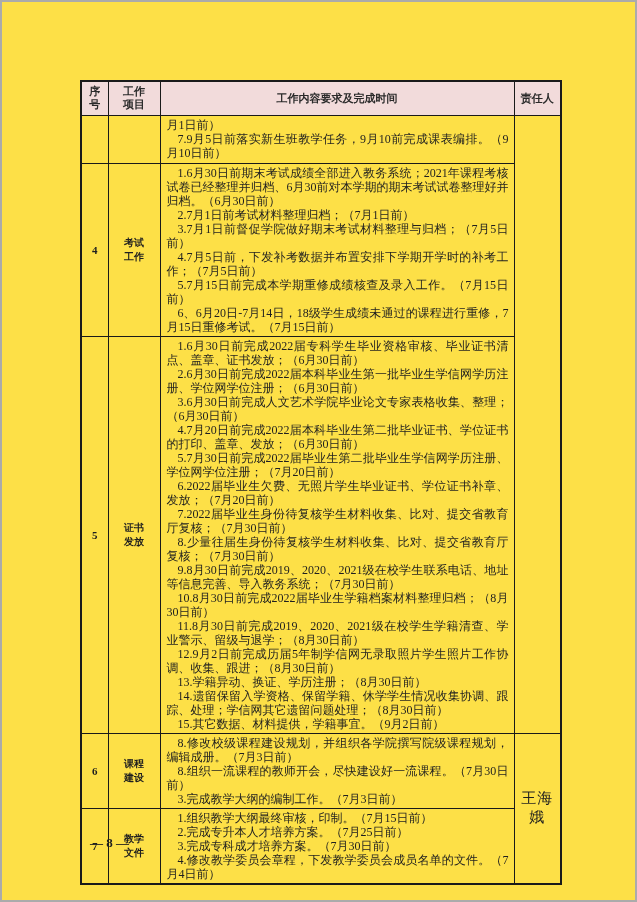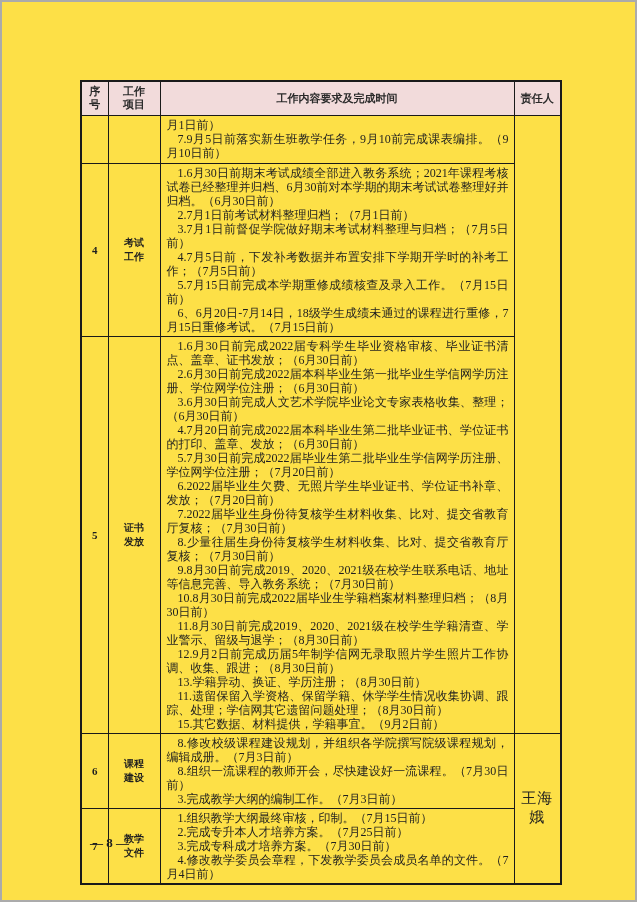--- a/index.html
+++ b/index.html
@@ -109,21 +109,21 @@
             <p class="item">4.7月20日前完成2022届本科毕业生第二批毕业证书、学位证书的打印、盖章、发放；（6月30日前）</p>
             <p class="item">5.7月30日前完成2022届毕业生第二批毕业生学信网学历注册、学位网学位注册；（7月20日前）</p>
             <p class="item">6.2022届毕业生欠费、无照片学生毕业证书、学位证书补章、发放；（7月20日前）</p>
             <p class="item">7.2022届毕业生身份待复核学生材料收集、比对、提交省教育厅复核；（7月30日前）</p>
             <p class="item">8.少量往届生身份待复核学生材料收集、比对、提交省教育厅复核；（7月30日前）</p>
             <p class="item">9.8月30日前完成2019、2020、2021级在校学生联系电话、地址等信息完善、导入教务系统；（7月30日前）</p>
             <p class="item">10.8月30日前完成2022届毕业生学籍档案材料整理归档；（8月30日前）</p>
             <p class="item">11.8月30日前完成2019、2020、2021级在校学生学籍清查、学业警示、留级与退学；（8月30日前）</p>
             <p class="item">12.9月2日前完成历届5年制学信网无录取照片学生照片工作协调、收集、跟进；（8月30日前）</p>
             <p class="item">13.学籍异动、换证、学历注册；（8月30日前）</p>
-            <p class="item">11.遗留保留入学资格、保留学籍、休学学生情况收集协调、跟踪、处理；学信网其它遗留问题处理；（8月30日前）</p>
+            <p class="item">14.遗留保留入学资格、保留学籍、休学学生情况收集协调、跟踪、处理；学信网其它遗留问题处理；（8月30日前）</p>
             <p class="item">15.其它数据、材料提供，学籍事宜。（9月2日前）</p>
           </td>
       </tr>
       <tr class="rh-3">
         <td class="c-seq">6</td>
         <td class="c-proj"><span class="wrap2">课程建设</span></td>
         <td class="c-content">
             <p class="item">8.修改校级课程建设规划，并组织各学院撰写院级课程规划，编辑成册。（7月3日前）</p>
             <p class="item">8.组织一流课程的教师开会，尽快建设好一流课程。（7月30日前）</p>
             <p class="item">3.完成教学大纲的编制工作。（7月3日前）</p>

